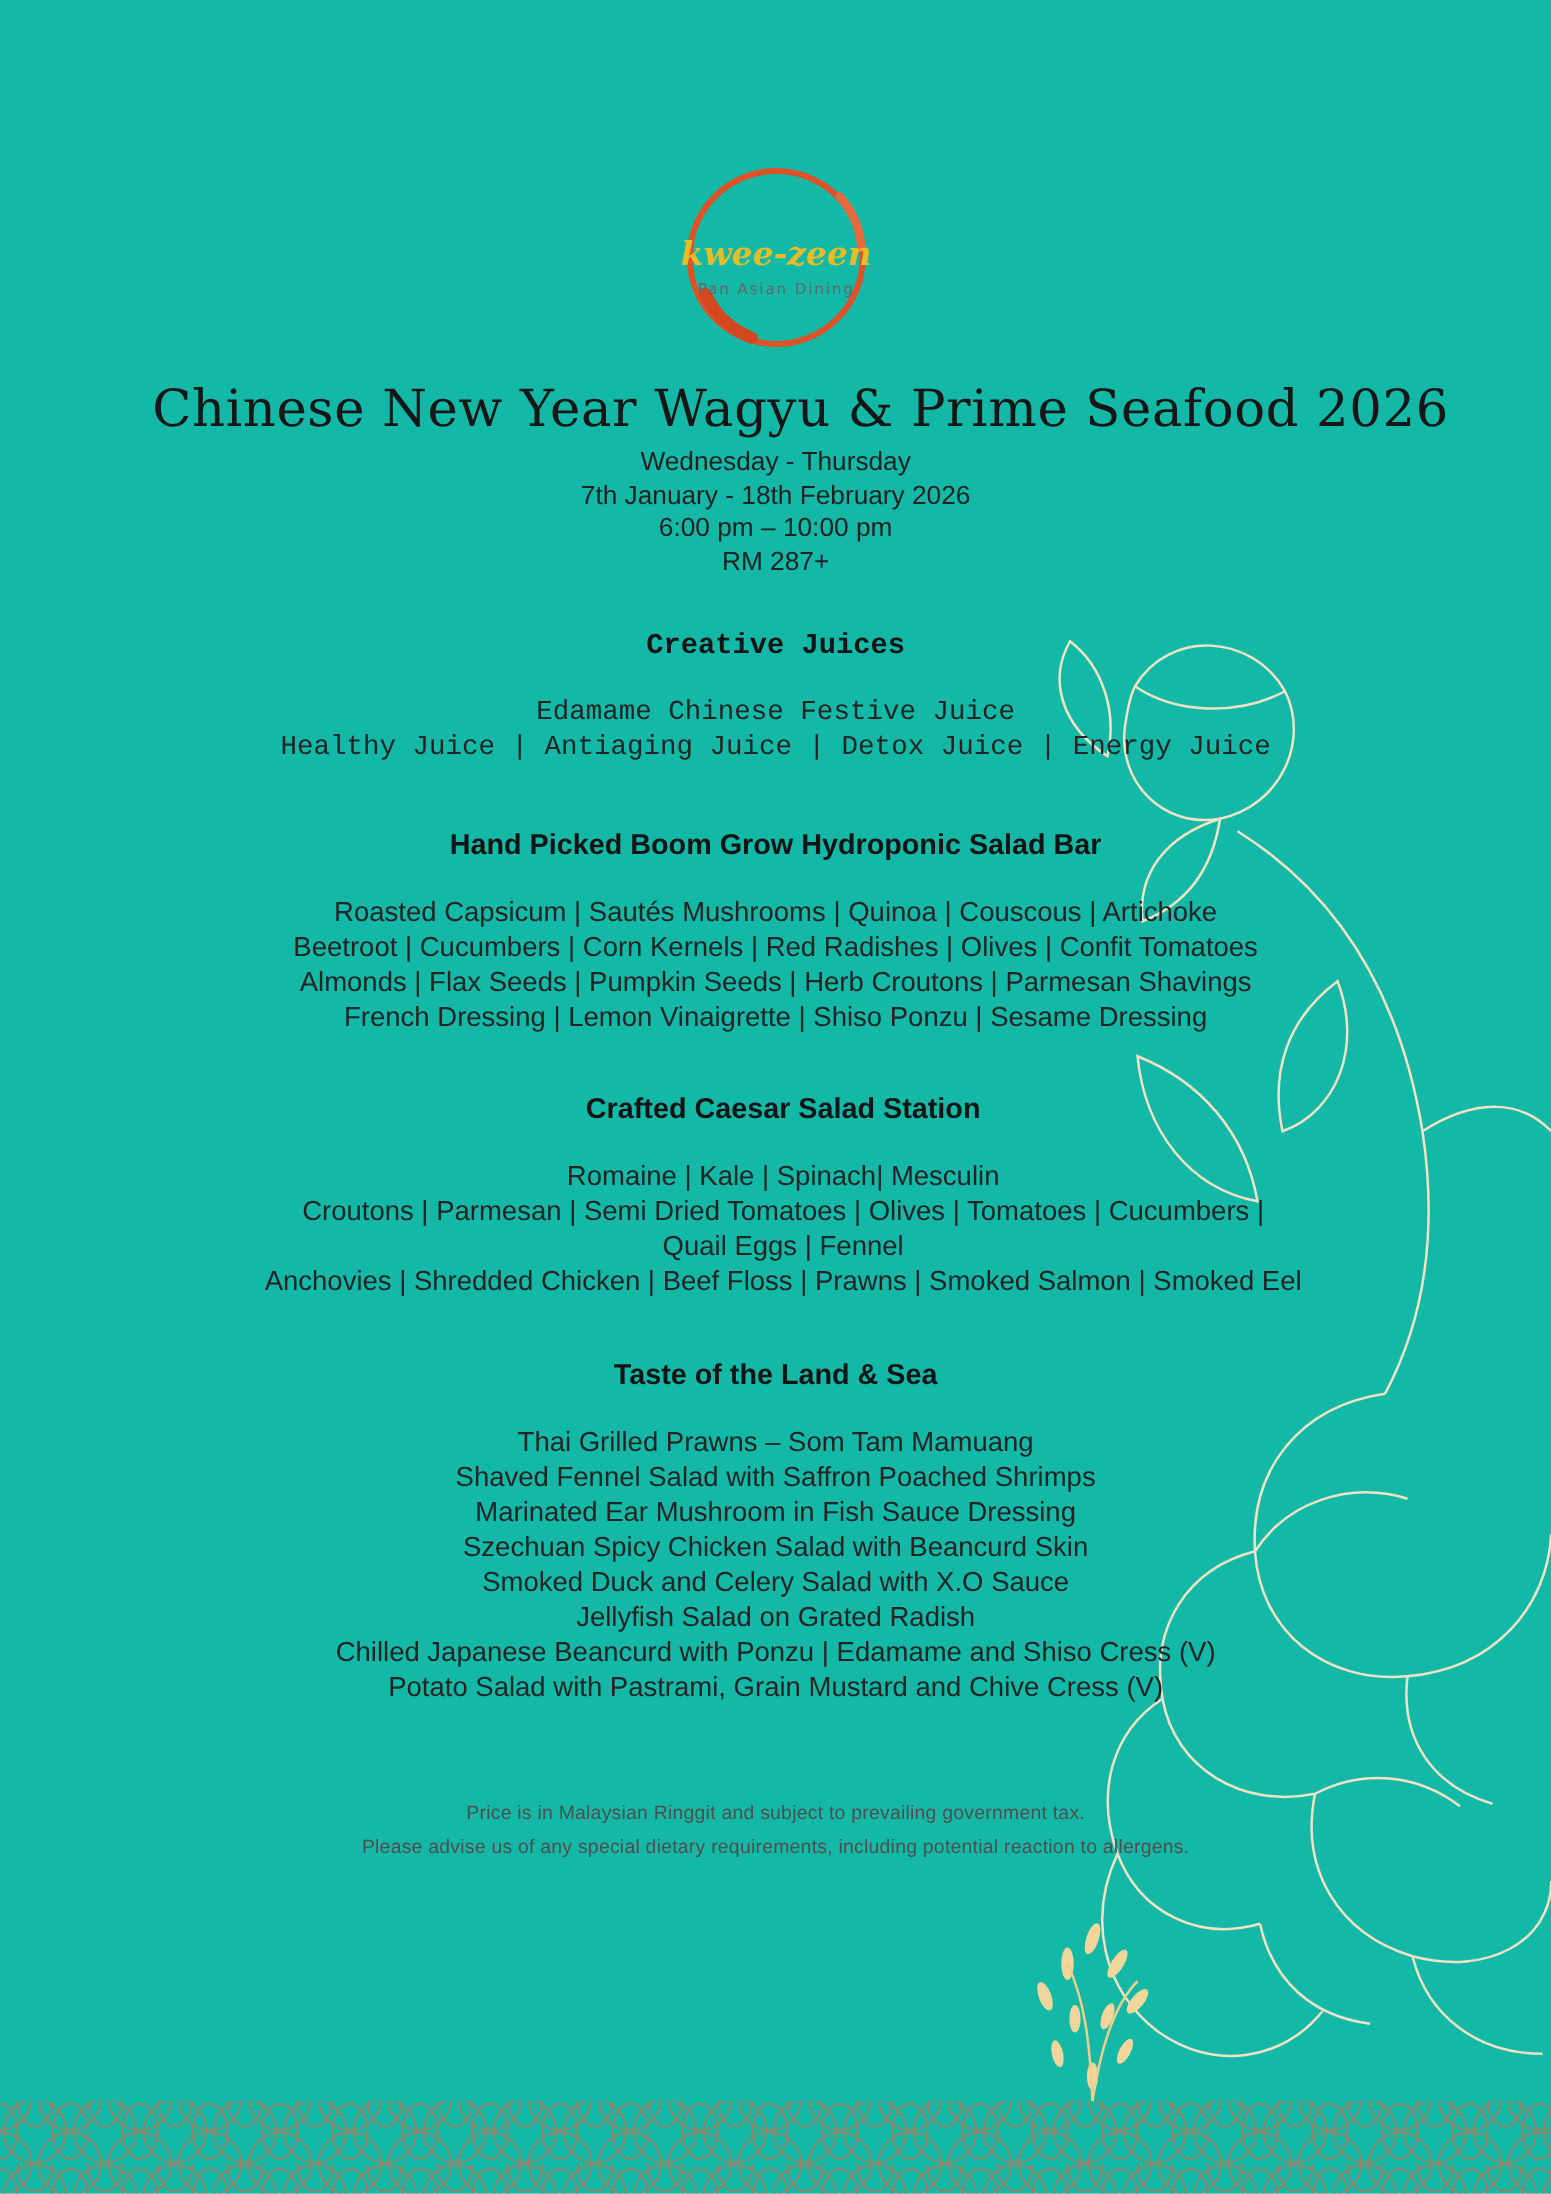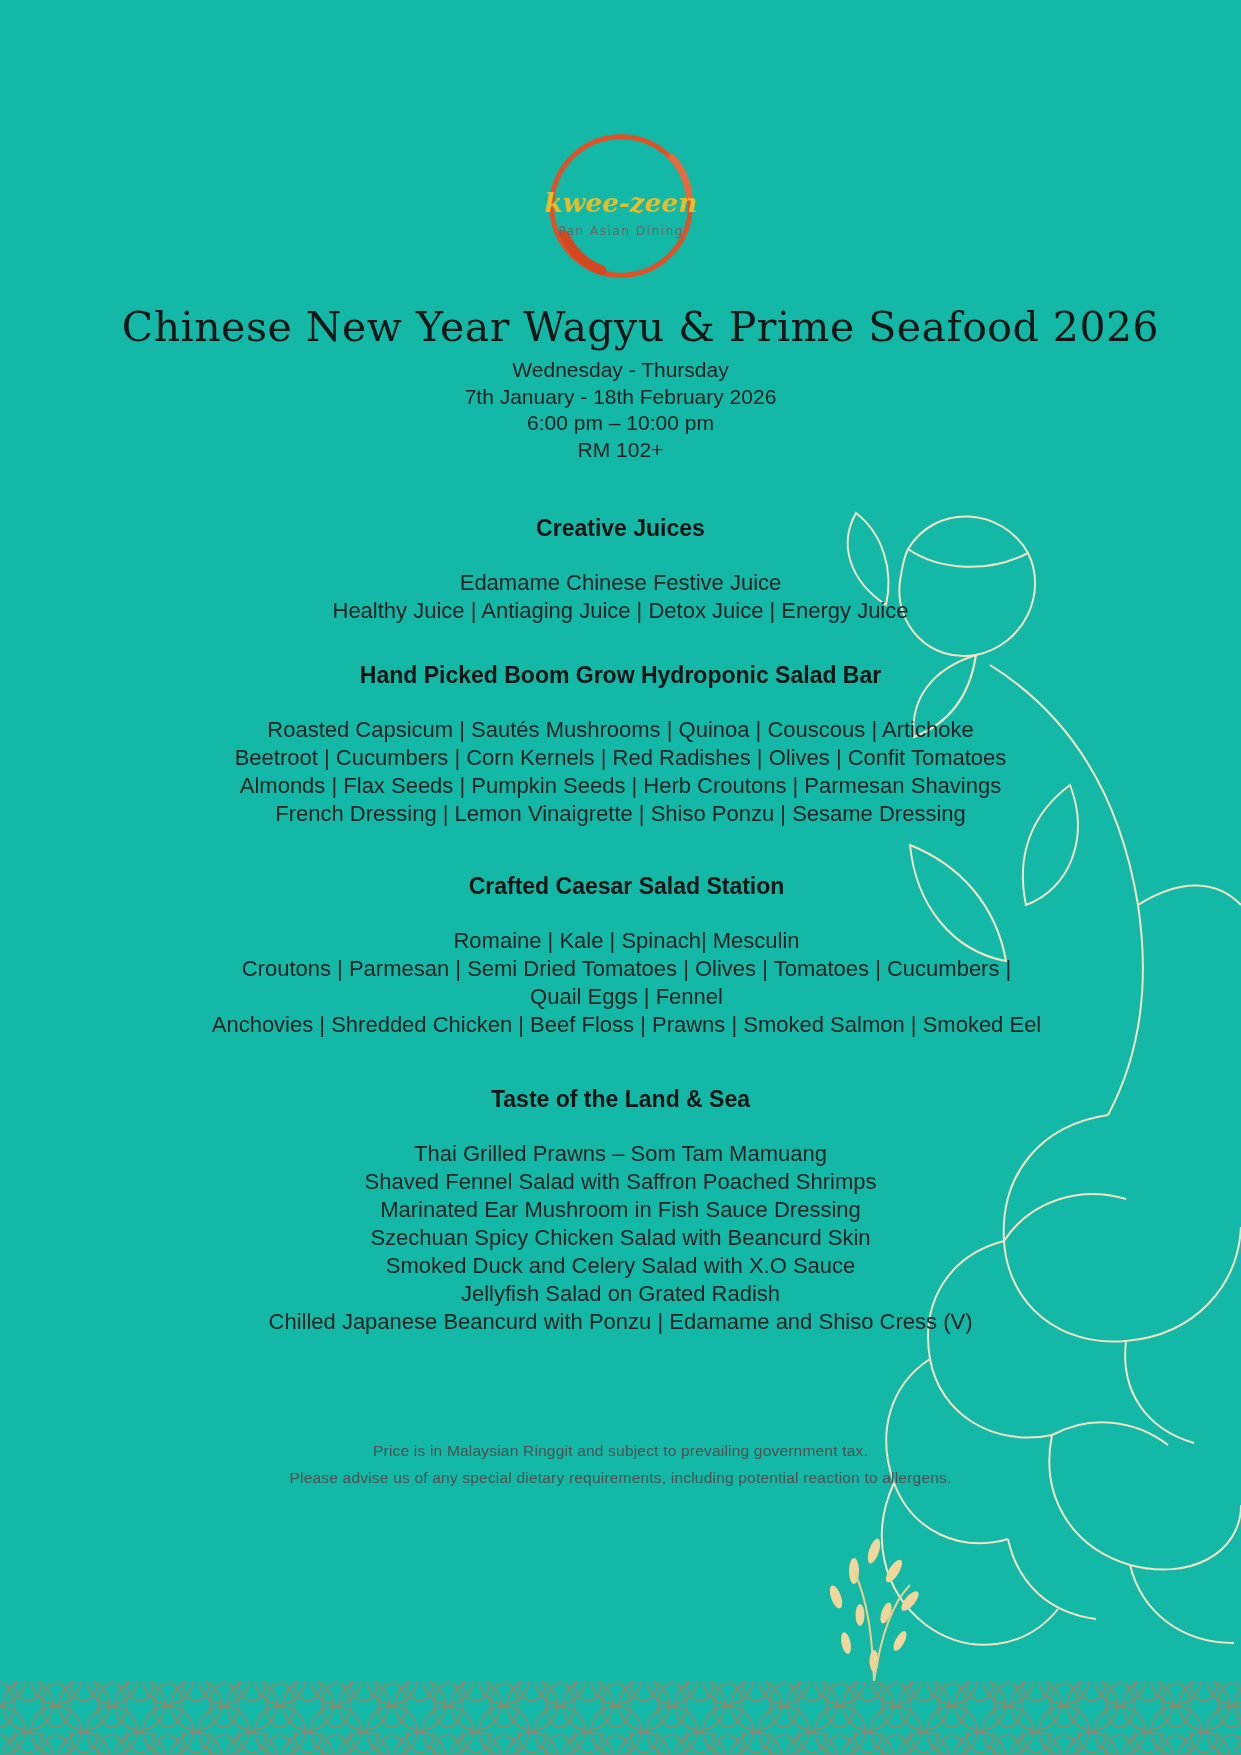--- a/index.html
+++ b/index.html
@@ -72,21 +72,21 @@
     font-size: 23px;
     font-weight: 700;
     color: #141414;
     margin-bottom: 27px;
   }
   .section p {
     font-size: 22px;
     line-height: 28px;
     color: #242424;
   }
-  .sec-1 { top: 515px; }
+  .sec-1 { top: 503px; font-family: Liberation Mono, monospace; }
   .sec-2 { top: 662px; }
   .sec-3 { top: 873px; padding-left: 12px; }
   .sec-4 { top: 1086px; }
 
   
   .footer {
     position: absolute;
     top: 1437px;
     left: 0;
     width: 100%;
@@ -163,21 +163,21 @@
       <text x="80" y="110" text-anchor="middle" font-family="DejaVu Sans, sans-serif" font-size="12.5" letter-spacing="1.5" fill="#666666">Pan Asian Dining</text>
     </svg>
   </div>
 
   <h1 class="title">Chinese New Year Wagyu &amp; Prime Seafood 2026</h1>
 
   <div class="subtitle">
     <div>Wednesday - Thursday</div>
     <div>7th January - 18th February 2026</div>
     <div>6:00 pm – 10:00 pm</div>
-    <div>RM 102+</div>
+    <div>RM 287+</div>
   </div>
 
   <div class="section sec-1">
     <h3>Creative Juices</h3>
     <p>Edamame Chinese Festive Juice</p>
     <p>Healthy Juice | Antiaging Juice | Detox Juice | Energy Juice</p>
   </div>
 
   <div class="section sec-2">
     <h3>Hand Picked Boom Grow Hydroponic Salad Bar</h3>
@@ -197,20 +197,21 @@
 
   <div class="section sec-4">
     <h3>Taste of the Land &amp; Sea</h3>
     <p>Thai Grilled Prawns – Som Tam Mamuang</p>
     <p>Shaved Fennel Salad with Saffron Poached Shrimps</p>
     <p>Marinated Ear Mushroom in Fish Sauce Dressing</p>
     <p>Szechuan Spicy Chicken Salad with Beancurd Skin</p>
     <p>Smoked Duck and Celery Salad with X.O Sauce</p>
     <p>Jellyfish Salad on Grated Radish</p>
     <p>Chilled Japanese Beancurd with Ponzu | Edamame and Shiso Cress (V)</p>
+    <p>Potato Salad with Pastrami, Grain Mustard and Chive Cress (V)</p>
   </div>
 
   <div class="footer">
     <div>Price is in Malaysian Ringgit and subject to prevailing government tax.</div>
     <div>Please advise us of any special dietary requirements, including potential reaction to allergens.</div>
   </div>
 
   <svg class="lattice" width="1241" height="76" aria-hidden="true">
     <defs>
       <pattern id="ogee" width="56" height="52" patternUnits="userSpaceOnUse">

